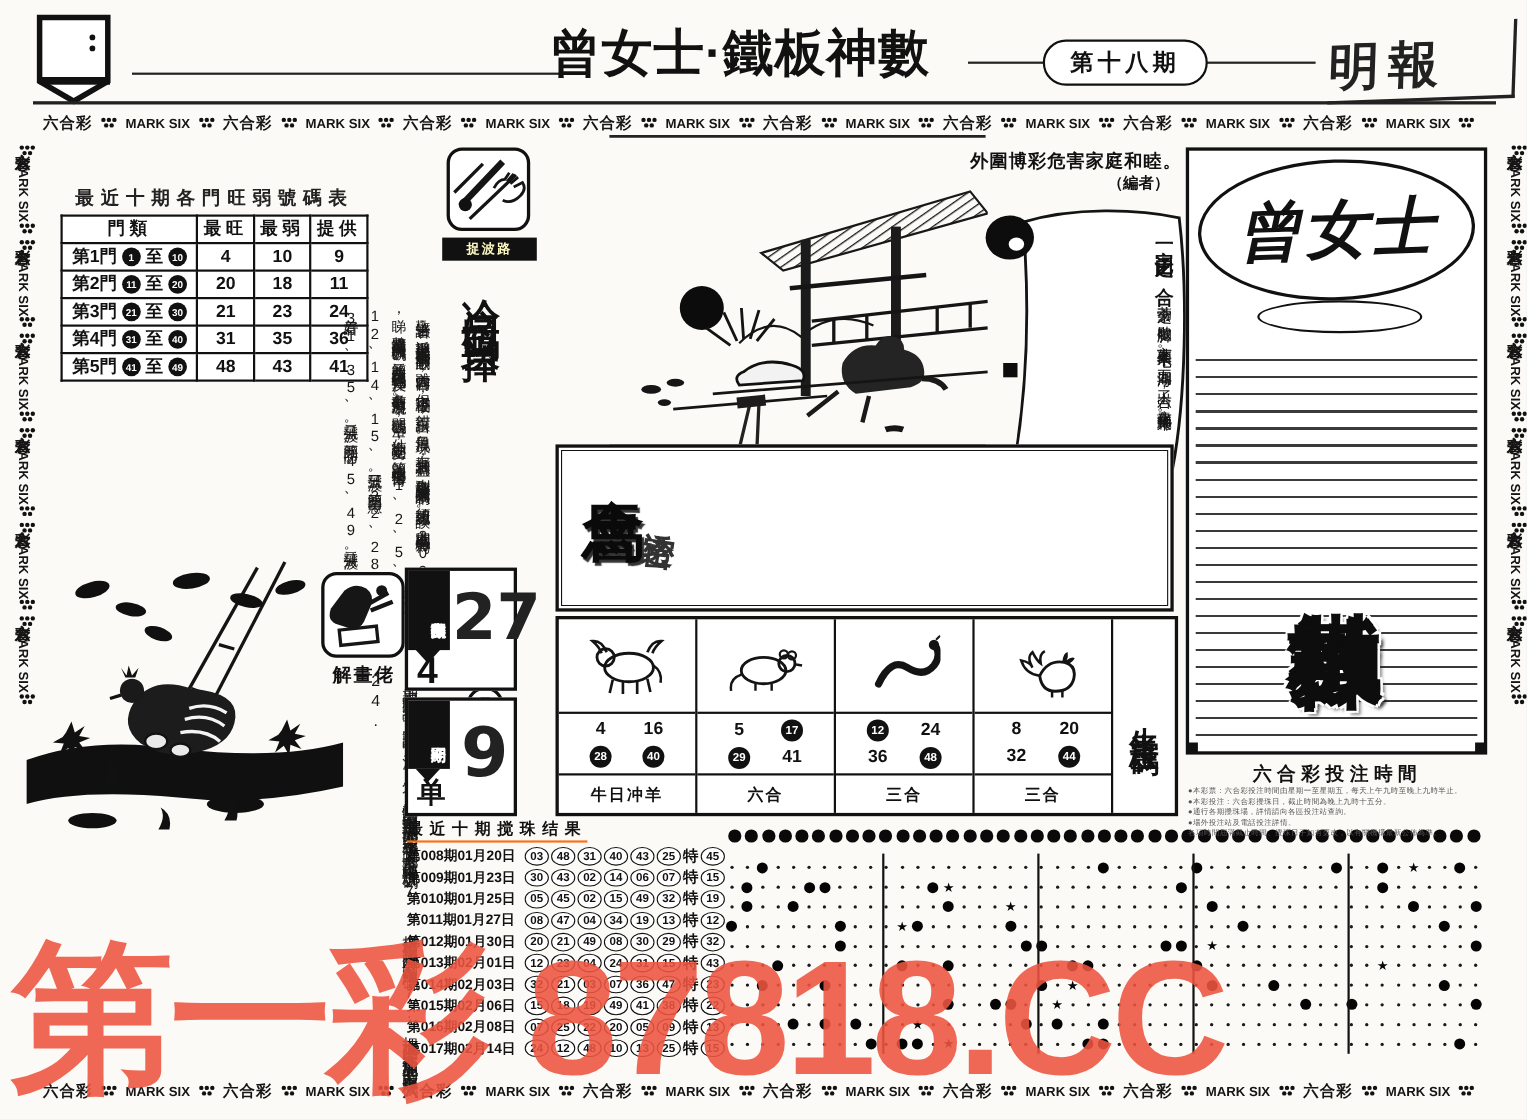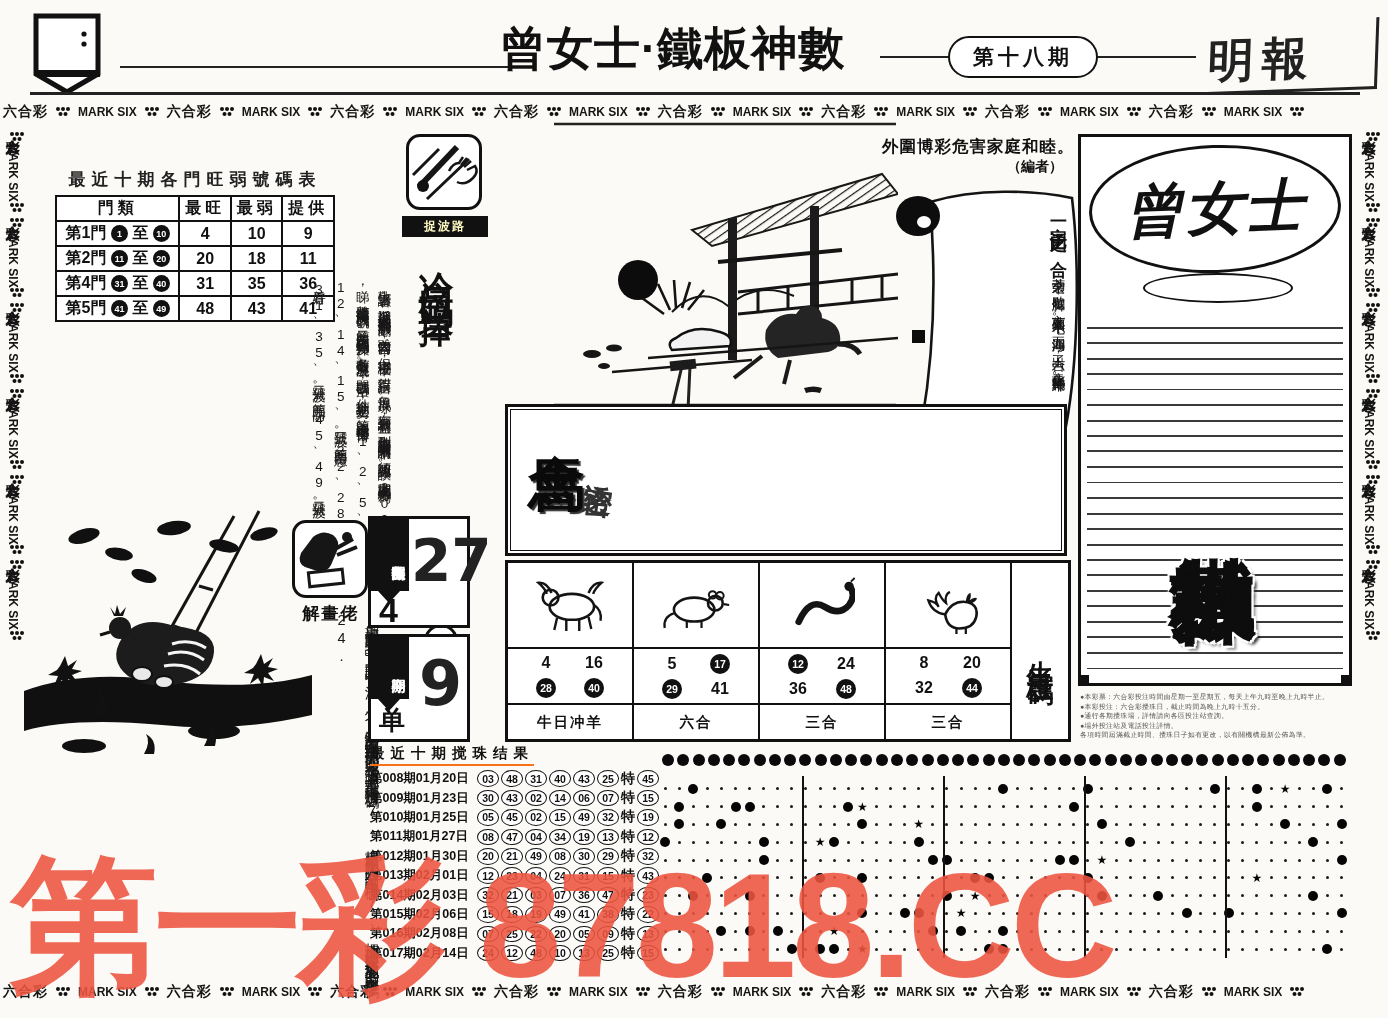--- a/index.html
+++ b/index.html
@@ -15,21 +15,21 @@
   
   .page-title { left:500px; top:18px; width:400px; font-size:46px; font-weight:900; letter-spacing:1px; white-space:nowrap; }
   .rule { background:#222; height:2px; }
   .issue-oval { left:948px; top:36px; width:150px; height:42px; border:2.5px solid #111; border-radius:22px;
     display:flex; align-items:center; justify-content:center; font-size:21px; font-weight:700; letter-spacing:4px; background:#fff; }
   .mingpao { left:1208px; top:20px; width:170px; height:72px; font-family:"DejaVu Serif", serif;
     font-size:46px; font-weight:700; transform: skewX(-4deg) rotate(-2deg); color:#222; letter-spacing:8px;
     border-bottom:3px solid #222; border-right:3px solid #222; padding-top:8px; }
 
   
-  .strip { font-weight:700; font-size:14px; letter-spacing:1px; color:#151515; overflow:hidden; white-space:nowrap; }
+  .strip { font-weight:700; font-size:14px; letter-spacing:1px; color:#151515; overflow:hidden; white-space:nowrap;padding-left:36px; }
   .strip .latin { font-size:12px; font-weight:700; letter-spacing:0; margin:0 3px; }
   .strip .cjk { margin:0 3px; }
   .strip-h { height:30px; line-height:30px; left:0; width:1388px; }
   .strip-v { width:28px; line-height:28px; writing-mode:vertical-rl; text-orientation:mixed; }
   .cluster { position:relative; display:inline-block; width:16px; height:12px; vertical-align:middle; margin:0 4px; }
   .cluster::before { content:""; position:absolute; left:1px; top:1px; width:4px; height:4px; border-radius:50%; background:#111;
     box-shadow: 5px 0 0 #111, 10px 0 0 #111, 2.5px 5px 0 #111, 7.5px 5px 0 #111; }
 
   
   .gate-wrap { left:55px; top:124px; width:280px;margin-top:42px; }
@@ -181,20 +181,26 @@
             <td class="gatecell"><span>第1門 </span><span class="gball">1</span><span> 至 </span><span class="gball">10</span></td>
             <td>4</td>
             <td>10</td>
             <td>9</td>
           </tr>
           <tr>
             <td class="gatecell"><span>第2門 </span><span class="gball">11</span><span> 至 </span><span class="gball">20</span></td>
             <td>20</td>
             <td>18</td>
             <td>11</td>
+          </tr>
+          <tr>
+            <td class="gatecell"><span>第3門 </span><span class="gball">21</span><span> 至 </span><span class="gball">30</span></td>
+            <td>21</td>
+            <td>23</td>
+            <td>24</td>
           </tr>
           <tr>
             <td class="gatecell"><span>第4門 </span><span class="gball">31</span><span> 至 </span><span class="gball">40</span></td>
             <td>31</td>
             <td>35</td>
             <td>36</td>
           </tr>
           <tr>
             <td class="gatecell"><span>第5門 </span><span class="gball">41</span><span> 至 </span><span class="gball">49</span></td>
             <td>48</td>
@@ -2082,20 +2088,21 @@
     <div class="panel-oval">
       <span>曾女士</span>
     </div>
     <div class="panel-oval2"></div>
     <div class="ruled"></div>
     <div class="callig">鐵板神數</div>
     <div class="panel-sq" style="left:-2px; bottom:-2px;"></div>
     <div class="panel-sq" style="right:-2px; bottom:-2px;"></div>
   </div>
   <div class="abs betting">
+    <div class="bt-title">六合彩投注時間</div>
     <div id="betting-lines">
         <div class="bt-line">●本彩票：六合彩投注時間由星期一至星期五，每天上午九時至晚上九時半止。</div>
         <div class="bt-line">●本彩投注：六合彩攪珠日，截止時間為晚上九時十五分。</div>
         <div class="bt-line">●通行各期攪珠場，詳情請向各區投注站查詢。</div>
         <div class="bt-line">●場外投注站及電話投注詳情。</div>
         <div class="bt-line">各項時間屆滿截止時間、攪珠日子如有更改，以有關機構最新公佈為準。</div>
       </div>
   </div>
 
   <div class="abs watermark">第一彩 87818.CC</div>

